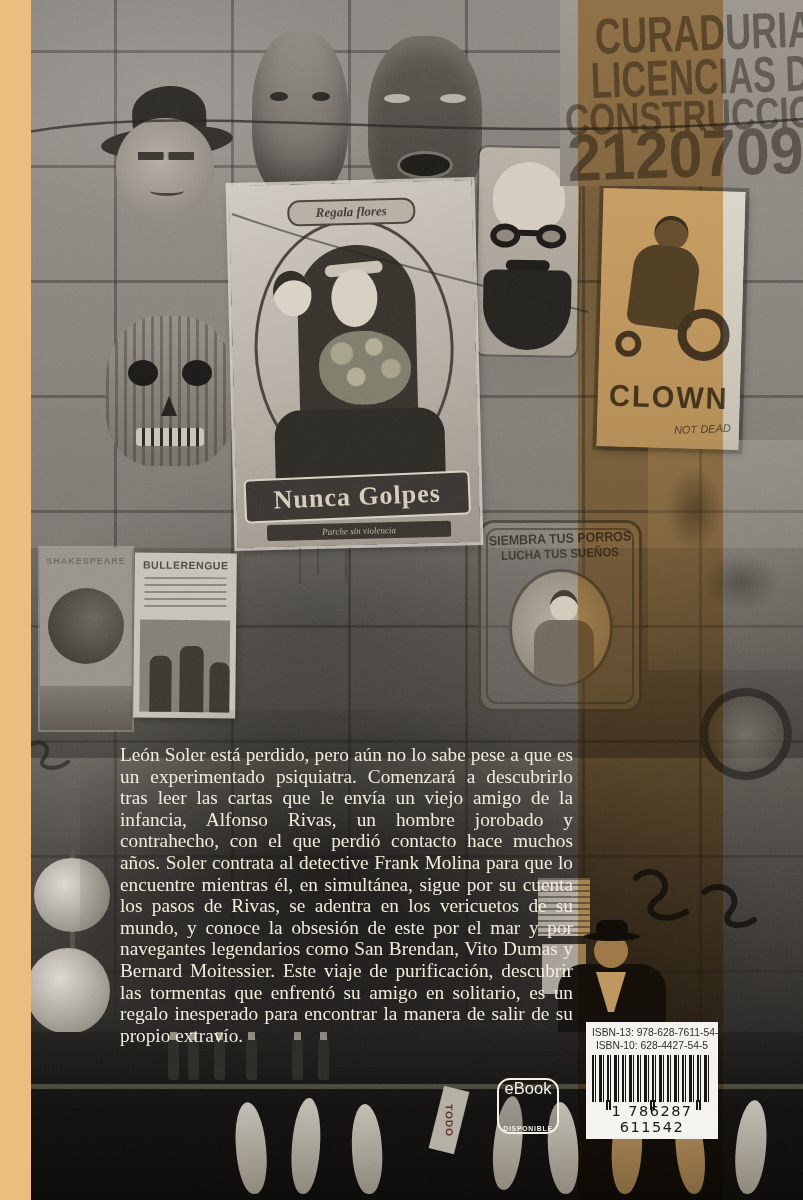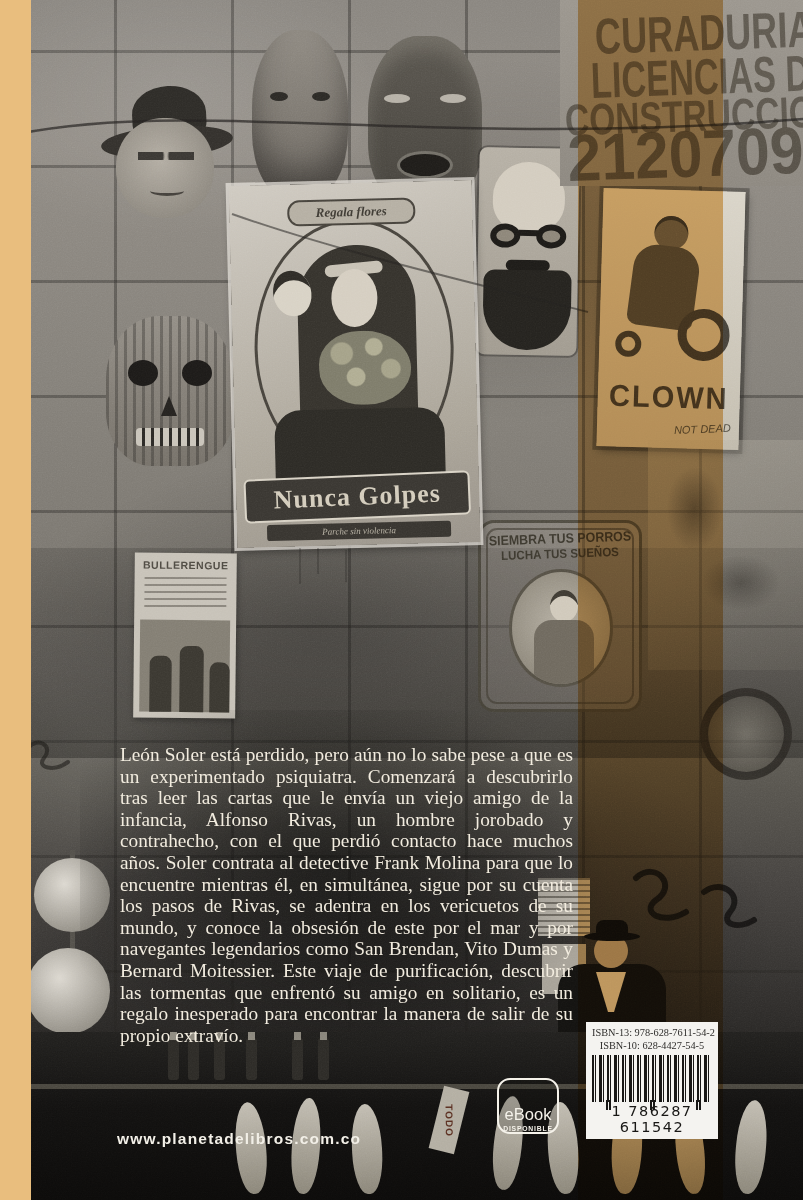--- a/index.html
+++ b/index.html
@@ -235,27 +235,27 @@
   .synopsis{position:absolute;left:120px;top:744px;width:453px;
     font-family:"Liberation Serif",serif;font-size:19.3px;line-height:21.6px;
     color:#f2ecdf;text-align:justify;}
   .brand{position:absolute;left:116px;top:1089px;display:flex;align-items:center;gap:8px;}
   .brand svg{display:block;}
   .brand .name{font-size:28px;font-weight:500;color:#f4f1e9;letter-spacing:.5px;}
   .site{position:absolute;left:117px;top:1130px;font-size:15.5px;font-weight:700;
     letter-spacing:1.2px;color:#f2efe7;}
   .ebook{position:absolute;left:497px;top:1078px;width:62px;height:56px;
     border:2.5px solid #f5f2ea;border-radius:13px;background:rgba(18,16,14,.22);
-    display:flex;flex-direction:column;align-items:center;justify-content:flex-end;color:#f5f2ea;}
+    display:flex;flex-direction:column;align-items:center;justify-content:space-between;color:#f5f2ea;}
   .ebook .big{font-size:16.5px;line-height:17px;font-weight:400;}
   .ebook .small{font-size:6.8px;letter-spacing:.8px;font-weight:700;margin-top:2px;}
   .isbnbox{position:absolute;left:586px;top:1022px;width:132px;height:117px;background:#f4f3f0;
     padding:5px 6px 4px;display:flex;flex-direction:column;}
   .isbnbox .lab{font-size:10.3px;line-height:12.5px;color:#2e2d2b;text-align:center;
-    font-family:Liberation Serif, serif;white-space:nowrap;}
+    font-family:Liberation Sans, sans-serif;white-space:nowrap;}
   .bars{margin-top:3px;height:52px;
     background:repeating-linear-gradient(90deg,#181715 0 2px,#f4f3f0 2px 3px,#181715 3px 4px,
       #f4f3f0 4px 7px,#181715 7px 10px,#f4f3f0 10px 11px,#181715 11px 12px,#f4f3f0 12px 15px);}
   .guards{height:8px;position:relative;}
   .guards i{position:absolute;top:-2px;width:2px;height:10px;background:#181715;}
   .isbnbox .num{font-family:"DejaVu Sans",sans-serif;font-size:14.5px;color:#181715;
     text-align:center;letter-spacing:1.5px;margin-top:-6px;}
 </style>
 </head>
 <body>
@@ -329,20 +329,25 @@
   <div class="p siembra">
     <div class="inner"></div>
     <div class="t t1">SIEMBRA TUS PORROS</div>
     <div class="t t2">LUCHA TUS SUEÑOS</div>
     <div class="circ">
       <span class="boy-head"></span>
       <span class="boy-body"></span>
     </div>
   </div>
 
+  <div class="p shak">
+    <div class="title">SHAKESPEARE</div>
+    <div class="circle"></div>
+    <div class="foot"></div>
+  </div>
 
   <div class="p bull">
     <div class="title">BULLERENGUE</div>
     <div class="lines"></div>
     <div class="photo">
       <span class="fig" style="left:10px;width:22px;height:56px"></span>
       <span class="fig" style="left:40px;width:24px;height:66px"></span>
       <span class="fig" style="left:70px;width:20px;height:50px"></span>
     </div>
   </div>
@@ -405,21 +410,20 @@
   </svg>
 
   <div class="abs stripe-left" style="background: rgb(233, 190, 126);"></div>
   <div class="abs stripe-right" style="background: rgb(233, 190, 126);"></div>
 
   <div class="print">
 
     <div class="synopsis">León Soler está perdido, pero aún no lo sabe pese a que es un experimentado psiquiatra. Comenzará a descubrirlo tras leer las cartas que le envía un viejo amigo de la infancia, Alfonso Rivas, un hombre jorobado y contrahecho, con el que perdió contacto hace muchos años. Soler contrata al detective Frank Molina para que lo encuentre mientras él, en simultánea, sigue por su cuenta los pasos de Rivas, se adentra en los vericuetos de su mundo, y conoce la obsesión de este por el mar y por navegantes legendarios como San Brendan, Vito Dumas y Bernard Moitessier. Este viaje de purificación, descubrir las tormentas que enfrentó su amigo en solitario, es un regalo inesperado para encontrar la manera de salir de su propio extravío.</div>
 
 
-    <div class="site">www.planetadelibros.com.co</div>
 
     <div class="ebook">
       <span class="big">eBook</span>
       <span class="small">DISPONIBLE</span>
     </div>
 
     <div class="isbnbox">
       <div class="lab">ISBN-13: 978-628-7611-54-2</div>
       <div class="lab">ISBN-10: 628-4427-54-5</div>
       <div class="bars"></div>

